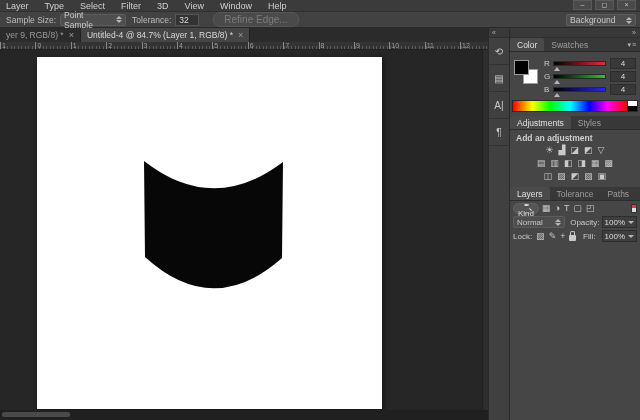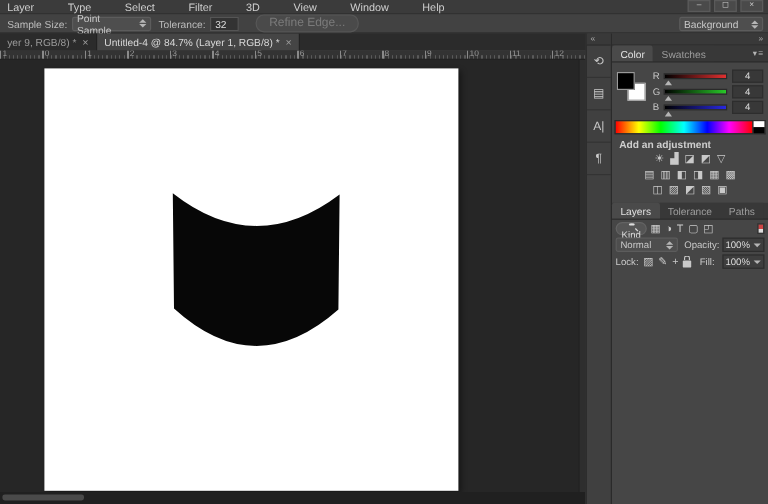--- a/index.html
+++ b/index.html
@@ -1,21 +1,21 @@
 <!DOCTYPE html>
 <html style="--panel: #464646; --chrome: #3b3b3b; --pasteboard: #262626; --canvas: #ffffff; --text: #d6d6d6; --selection: #4c5b6d; --red_slider: #e03030; --green_slider: #28c828; --blue_slider: #2828e0;"><head>
 <meta charset="utf-8">
 <style>
   html,body{margin:0;padding:0;background:#1e1e1e;}
   *{box-sizing:border-box;font-family:"Liberation Sans",sans-serif;}
   .app{position:relative;width:640px;height:420px;background:var(--panel,#464646);overflow:hidden;color:var(--text,#d6d6d6);}
 
   
   .menubar{position:absolute;left:0;top:0;width:640px;height:12px;background:var(--chrome,#3b3b3b);display:flex;align-items:center;border-bottom:1px solid #303030;}
-  .menus{display:flex;gap:28px;padding-left:6px;}
+  .menus{display:flex;gap:16px;padding-left:6px;}
   .menu-item{font-size:9px;color:#cfcfcf;cursor:default;}
   .win-controls{position:absolute;right:4px;top:0;display:flex;gap:3px;}
   .win-btn{width:19px;height:10px;background:#4a4a4a;border:1px solid #5a5a5a;font-size:7px;line-height:8px;text-align:center;color:#c9c9c9;}
 
   
   .optionsbar{position:absolute;left:0;top:12px;width:640px;height:16px;background:#424242;border-bottom:1px solid #2a2a2a;display:flex;align-items:center;font-size:8.5px;color:#c9c9c9;}
   .ob-label{margin-left:6px;color:#bdbdbd;}
   .dropdown{display:flex;align-items:center;justify-content:space-between;background:#4e4e4e;border:1px solid #5c5c5c;border-radius:2px;height:12px;padding:0 3px;margin-left:4px;}
   .dd-points{width:66px;}
   .field{background:#333;border:1px solid #555;height:12px;min-width:24px;padding:0 3px;margin-left:4px;color:#ddd;display:flex;align-items:center;}
@@ -279,20 +279,25 @@
         </div>
     </div>
     <div class="spectrum-row">
       <div class="spectrum"></div>
       <div class="spec-ends">
         <div class="w"></div>
         <div class="k"></div>
       </div>
     </div>
 
+    <div class="ptabs" style="margin-top:4px;">
+
+    <span class="ptab active">Adjustments</span>
+        <span class="ptab">Styles</span>
+      </div>
     <div class="adj-hint">Add an adjustment</div>
     <div class="adj-row">
 
     <span class="adj-ico"><span>☀</span></span>
         <span class="adj-ico"><span>▟</span></span>
         <span class="adj-ico"><span>◪</span></span>
         <span class="adj-ico"><span>◩</span></span>
         <span class="adj-ico"><span>▽</span></span>
       </div>
     <div class="adj-row">

